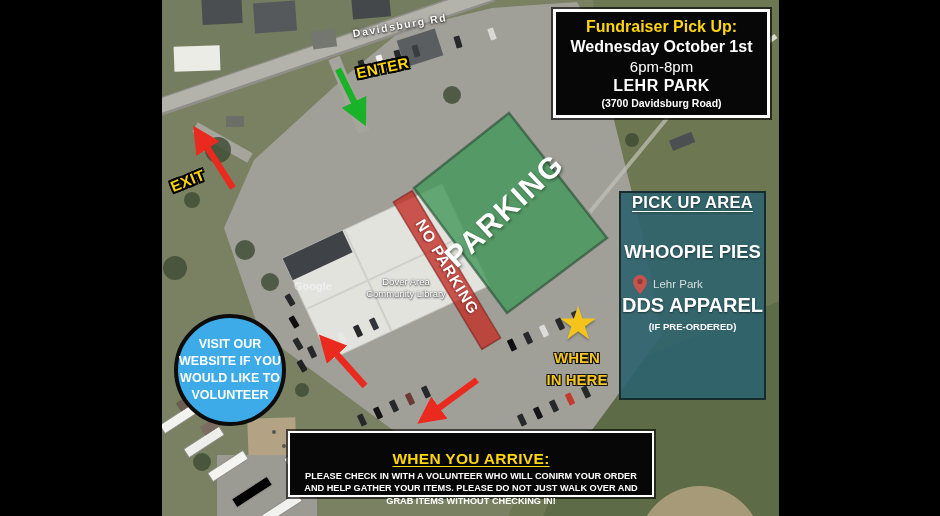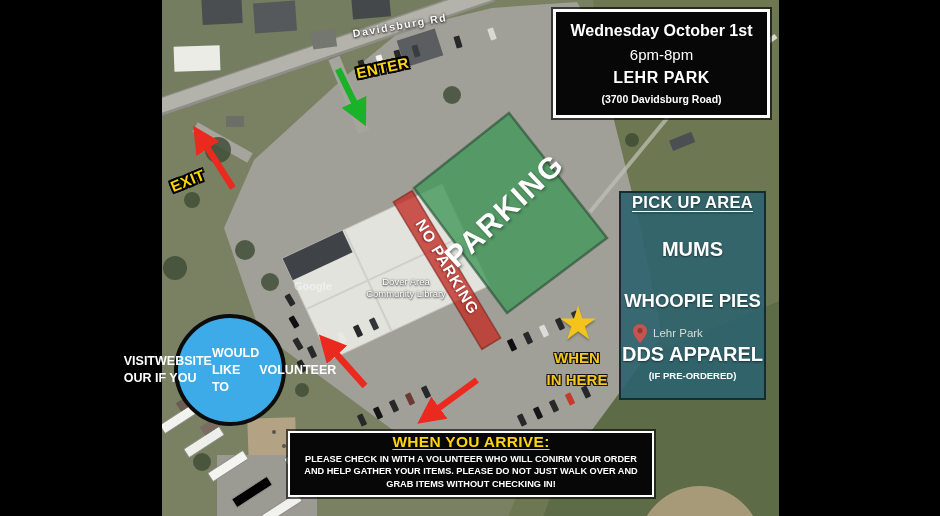--- a/index.html
+++ b/index.html
@@ -25,25 +25,25 @@
     text-decoration:underline;text-underline-offset:3px;text-shadow:0 1px 2px rgba(0,0,0,.5);}
   #pickup-item1{margin-top:26px;font-size:20px;font-weight:bold;text-shadow:0 1px 2px rgba(0,0,0,.5);}
   #pickup-item2{margin-top:29px;font-size:18.5px;font-weight:bold;text-shadow:0 1px 2px rgba(0,0,0,.5);text-align:center;}
   #pin-row{margin-top:12px;display:flex;align-items:center;justify-content:flex-start;
     padding-left:12px;gap:6px;height:18px;}
   #pin-label{font-size:11.5px;color:#d5dedc;font-weight:normal;}
   #pickup-item3{margin-top:1px;font-size:20px;font-weight:bold;text-shadow:0 1px 2px rgba(0,0,0,.5);}
   #pickup-note{margin-top:4px;font-size:9.5px;font-weight:bold;}
   
   #volunteer-circle{left:174px;top:314px;width:112px;height:112px;border-radius:50%;
-    background:#3CABE8;border:4px solid #0c0c0c;box-sizing:border-box;display:flex;flex-direction:row;
+    background:#3CABE8;border:4px solid #0c0c0c;box-sizing:border-box;display:flex;flex-direction:column;
     align-items:center;justify-content:center;color:#fff;font-weight:bold;font-size:12.5px;line-height:1.36;}
   
   #arrive-box{left:288px;top:431px;width:366px;height:66px;background:#070707;border:2px solid #fff;
-    box-shadow:0 0 0 2px rgba(0,0,0,.6);box-sizing:border-box;text-align:center;padding:0 6px;}
+    box-shadow:0 0 0 2px rgba(0,0,0,.6);box-sizing:border-box;text-align:center;padding:17px 6px;}
   #arrive-heading{color:#FFD60A;font-weight:bold;font-size:15.5px;letter-spacing:.3px;
     text-decoration:underline;text-underline-offset:2px;}
   #arrive-body{color:#fff;font-weight:bold;font-size:9.2px;line-height:1.35;margin-top:2px;}
   
   #road-label{left:352px;top:17px;width:120px;color:#fbfbf8;font-size:10.5px;font-weight:bold;
     letter-spacing:1.6px;transform:rotate(-10deg);text-shadow:0 1px 2px #333,0 0 3px #333;}
   #enter-label{left:356px;top:59px;color:#FFD60A;font-weight:bold;font-size:15px;letter-spacing:.5px;
     transform:rotate(-12deg);}
   #exit-label{left:170px;top:172px;color:#FFD60A;font-weight:bold;font-size:15px;letter-spacing:.5px;
     transform:rotate(-22deg);}
@@ -204,29 +204,29 @@
     <div>Community Library</div>
   </div>
   <div class="abs" id="google-watermark">Google</div>
   <div class="abs" id="checkin-star">★</div>
   <div class="abs outline-thin" id="checkin-label">
     <div>WHEN</div>
     <div>IN HERE</div>
   </div>
 
   <div class="abs" id="event-box">
+    <div class="t1">Fundraiser Pick Up:</div>
     <div class="t2">Wednesday October 1st</div>
     <div class="t3">6pm-8pm</div>
     <div class="t4">LEHR PARK</div>
     <div class="t5">(3700 Davidsburg Road)</div>
   </div>
 
   <div class="abs" id="pickup-panel">
     <div id="pickup-heading">PICK UP AREA</div>
-    <div id="pickup-item1">MUMS</div>
     <div id="pickup-item2">WHOOPIE PIES</div>
     <div id="pin-row">
       <svg width="14" height="19" viewBox="0 0 16 22">
         <path d="M8,0 C3.6,0 0,3.6 0,8 c0,5.6 8,14 8,14 s8,-8.4 8,-14 C16,3.6 12.4,0 8,0 z" fill="#c5534e"></path>
         <circle cx="8" cy="7.6" r="3" fill="#8f3a37"></circle>
       </svg>
       <span id="pin-label">Lehr Park</span>
     </div>
     <div id="pickup-item3">DDS APPAREL</div>
     <div id="pickup-note">(IF PRE-ORDERED)</div>

